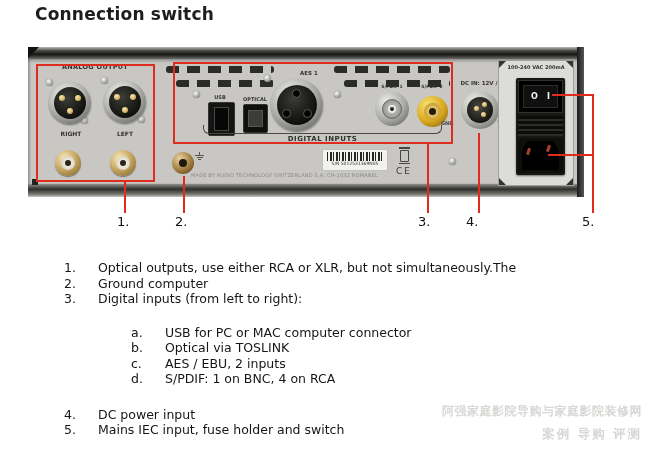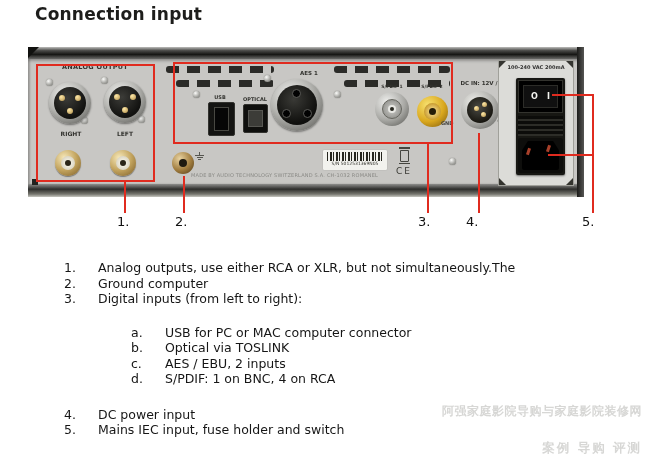--- a/index.html
+++ b/index.html
@@ -161,29 +161,29 @@
   .notes{left:64px;top:260px;width:510px;font-size:12.5px;line-height:15.5px;color:#161616;}
   .nrow{display:flex;}
   .nnum{width:34px;flex:none;}
   .ntext{width:460px;}
   .sublist{margin-left:67px;margin-top:18px;}
   .tail{margin-top:20px;}
 
   
   .wm{right:8px;top:403px;text-align:right;color:#d7d7d5;font-weight:700;}
   .wm-l1{font-size:12px;letter-spacing:.5px;}
-  .wm-l2{margin-top:20px;font-size:12.5px;display:flex;justify-content:flex-end;gap:18px;}
+  .wm-l2{margin-top:6px;font-size:12.5px;display:flex;justify-content:flex-end;gap:18px;}
   .wm-l2 span{letter-spacing:2px;}
 </style>
 </head>
 <body>
 
 <div class="page">
 
-  <div class="abs title">Connection input</div>
+  <div class="abs title">Connection switch</div>
 
   <div class="abs photo">
     <div class="abs chassis-top"></div>
     <div class="abs panel"></div>
     <div class="abs chassis-bottom"></div>
     <div class="abs corner-tl"></div>
     <div class="abs foot"></div>
 
     <div class="abs vent v1l"></div>
     <div class="abs vent v1r"></div>
@@ -251,20 +251,23 @@
     <div class="abs plabel lbl-spdif1">S/PDIF 1</div>
     <div class="abs plabel lbl-spdif2">S/PDIF 2</div>
     <div class="abs bnc">
       <div class="bnc-mid"></div>
       <div class="bnc-pin"></div>
       <div class="bnc-dot"></div>
     </div>
     <div class="abs yrca">
       <div class="yrca-ring"></div>
       <div class="yrca-hole"></div>
+    </div>
+    <div class="abs bracket">
+      <div class="bracket-lbl"><span>DIGITAL INPUTS</span></div>
     </div>
 
     <div class="abs bclabel">
       <div class="bars"></div>
       <div class="serial">S/N 5012531369N05</div>
     </div>
     <div class="abs bin">
       <div class="bin-lid"></div>
         <div class="bin-body"></div>
         <div class="bin-bar"></div>
@@ -320,21 +323,21 @@
   <div class="abs callout c1">1.</div>
   <div class="abs callout c2">2.</div>
   <div class="abs callout c3">3.</div>
   <div class="abs callout c4">4.</div>
   <div class="abs callout c5">5.</div>
 
   <div class="abs notes">
     <div class="nrow">
       <div class="nnum">1.</div>
       <div class="ntext">
-        <div>Analog outputs, use either RCA or XLR, but not simultaneously.The</div>
+        <div>Optical outputs, use either RCA or XLR, but not simultaneously.The</div>
       </div>
     </div>
     <div class="nrow">
       <div class="nnum">2.</div>
       <div class="ntext">Ground computer</div>
     </div>
     <div class="nrow">
       <div class="nnum">3.</div>
       <div class="ntext">Digital inputs (from left to right):</div>
     </div>

